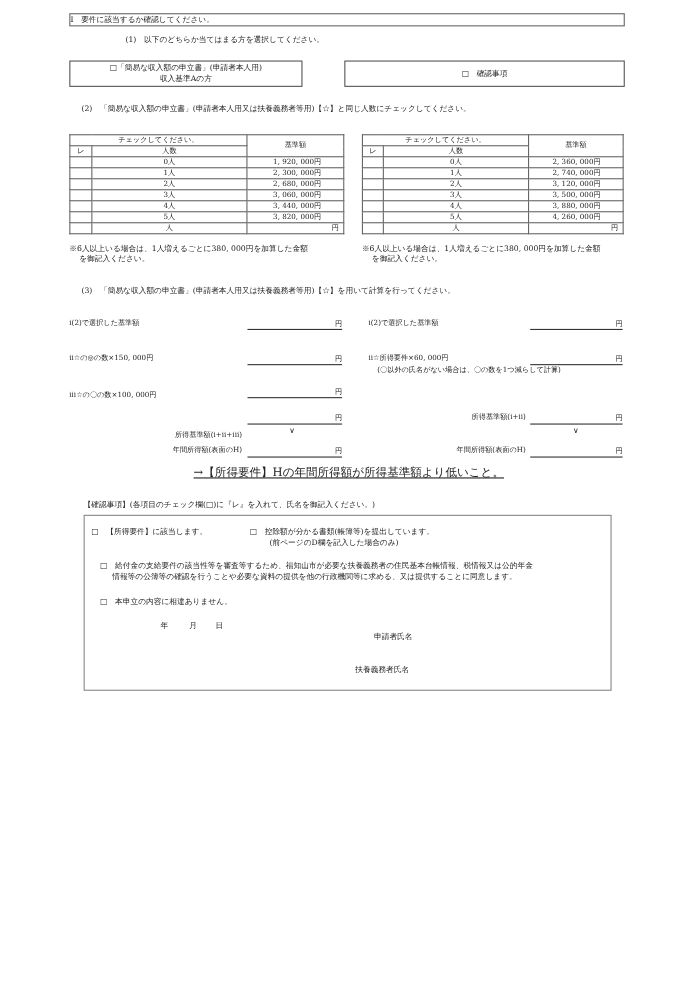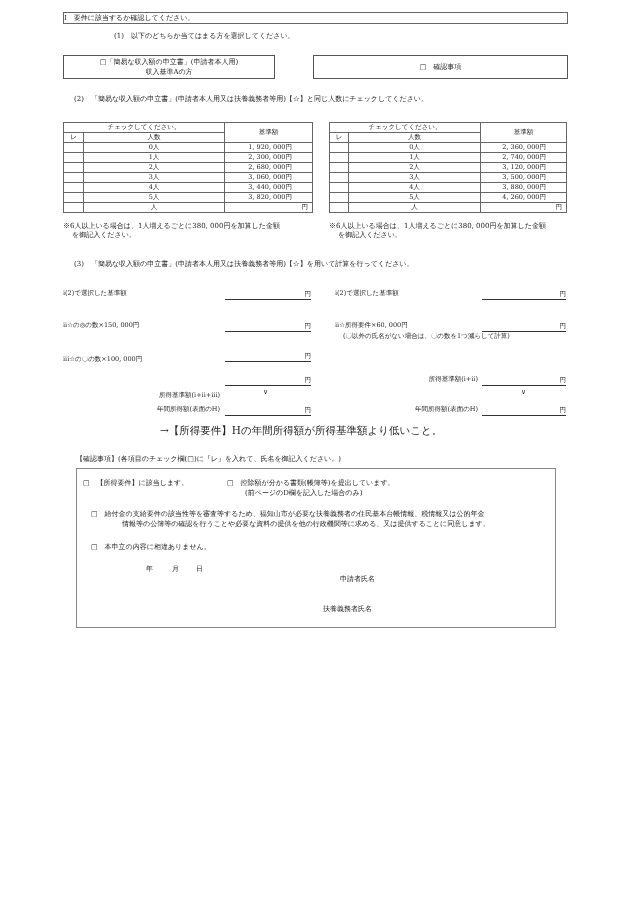--- a/index.html
+++ b/index.html
@@ -180,31 +180,31 @@
 <div class="line" style="left:482px; top:321px; width:84px;"><span>円</span></div>
 <div class="abs calc-label" style="left:343px; top:333px;">(〇以外の氏名がない場合は、〇の数を1つ減らして計算)</div>
 
 <div class="abs calc-label" style="left:380px; top:376px; width:98px; text-align:right;">所得基準額(i+ii)</div>
 <div class="line" style="left:482px; top:375px; width:84px;"><span>円</span></div>
 <div class="abs gte" style="left:521px; top:388px;">∨</div>
 
 <div class="abs calc-label" style="left:380px; top:406px; width:98px; text-align:right;">年間所得額(表面のH)</div>
 <div class="line" style="left:482px; top:405px; width:84px;"><span>円</span></div>
 
-<div class="abs" style="left:160px; top:424px; font-size:10.5px;">→【所得要件】Hの年間所得額が所得基準額より低いこと。</div>
+<div class="abs" style="left:176px; top:424px; font-size:10.5px;text-decoration:underline;">→【所得要件】Hの年間所得額が所得基準額より低いこと。</div>
 
 <div class="abs" style="left:76px; top:455px;">【確認事項】(各項目のチェック欄(□)に『レ』を入れて、氏名を御記入ください。)</div>
 <div class="confirm-box"></div>
 
 <div class="abs" style="left:83px; top:479px;">□　【所得要件】に該当します。</div>
 <div class="abs" style="left:227px; top:479px;">□　控除額が分かる書類(帳簿等)を提出しています。</div>
 <div class="abs" style="left:245px; top:489px;">(前ページのD欄を記入した場合のみ)</div>
 
 <div class="abs" style="left:91px; top:510px;">□　給付金の支給要件の該当性等を審査等するため、福知山市が必要な扶養義務者の住民基本台帳情報、税情報又は公的年金</div>
-<div class="abs" style="left:122px; top:520px;">情報等の公簿等の確認を行うことや必要な資料の提供を他の行政機関等に求める、又は提供することに同意します。</div>
+<div class="abs" style="left:102px; top:520px;">情報等の公簿等の確認を行うことや必要な資料の提供を他の行政機関等に求める、又は提供することに同意します。</div>
 
 <div class="abs" style="left:91px; top:543px;">□　本申立の内容に相違ありません。</div>
 
 <div class="abs" style="left:146px; top:565px;">年</div>
 <div class="abs" style="left:172px; top:565px;">月</div>
 <div class="abs" style="left:196px; top:565px;">日</div>
 
 <div class="abs" style="left:340px; top:575px;">申請者氏名</div>
 <div class="abs" style="left:323px; top:605px;">扶養義務者氏名</div>
 

